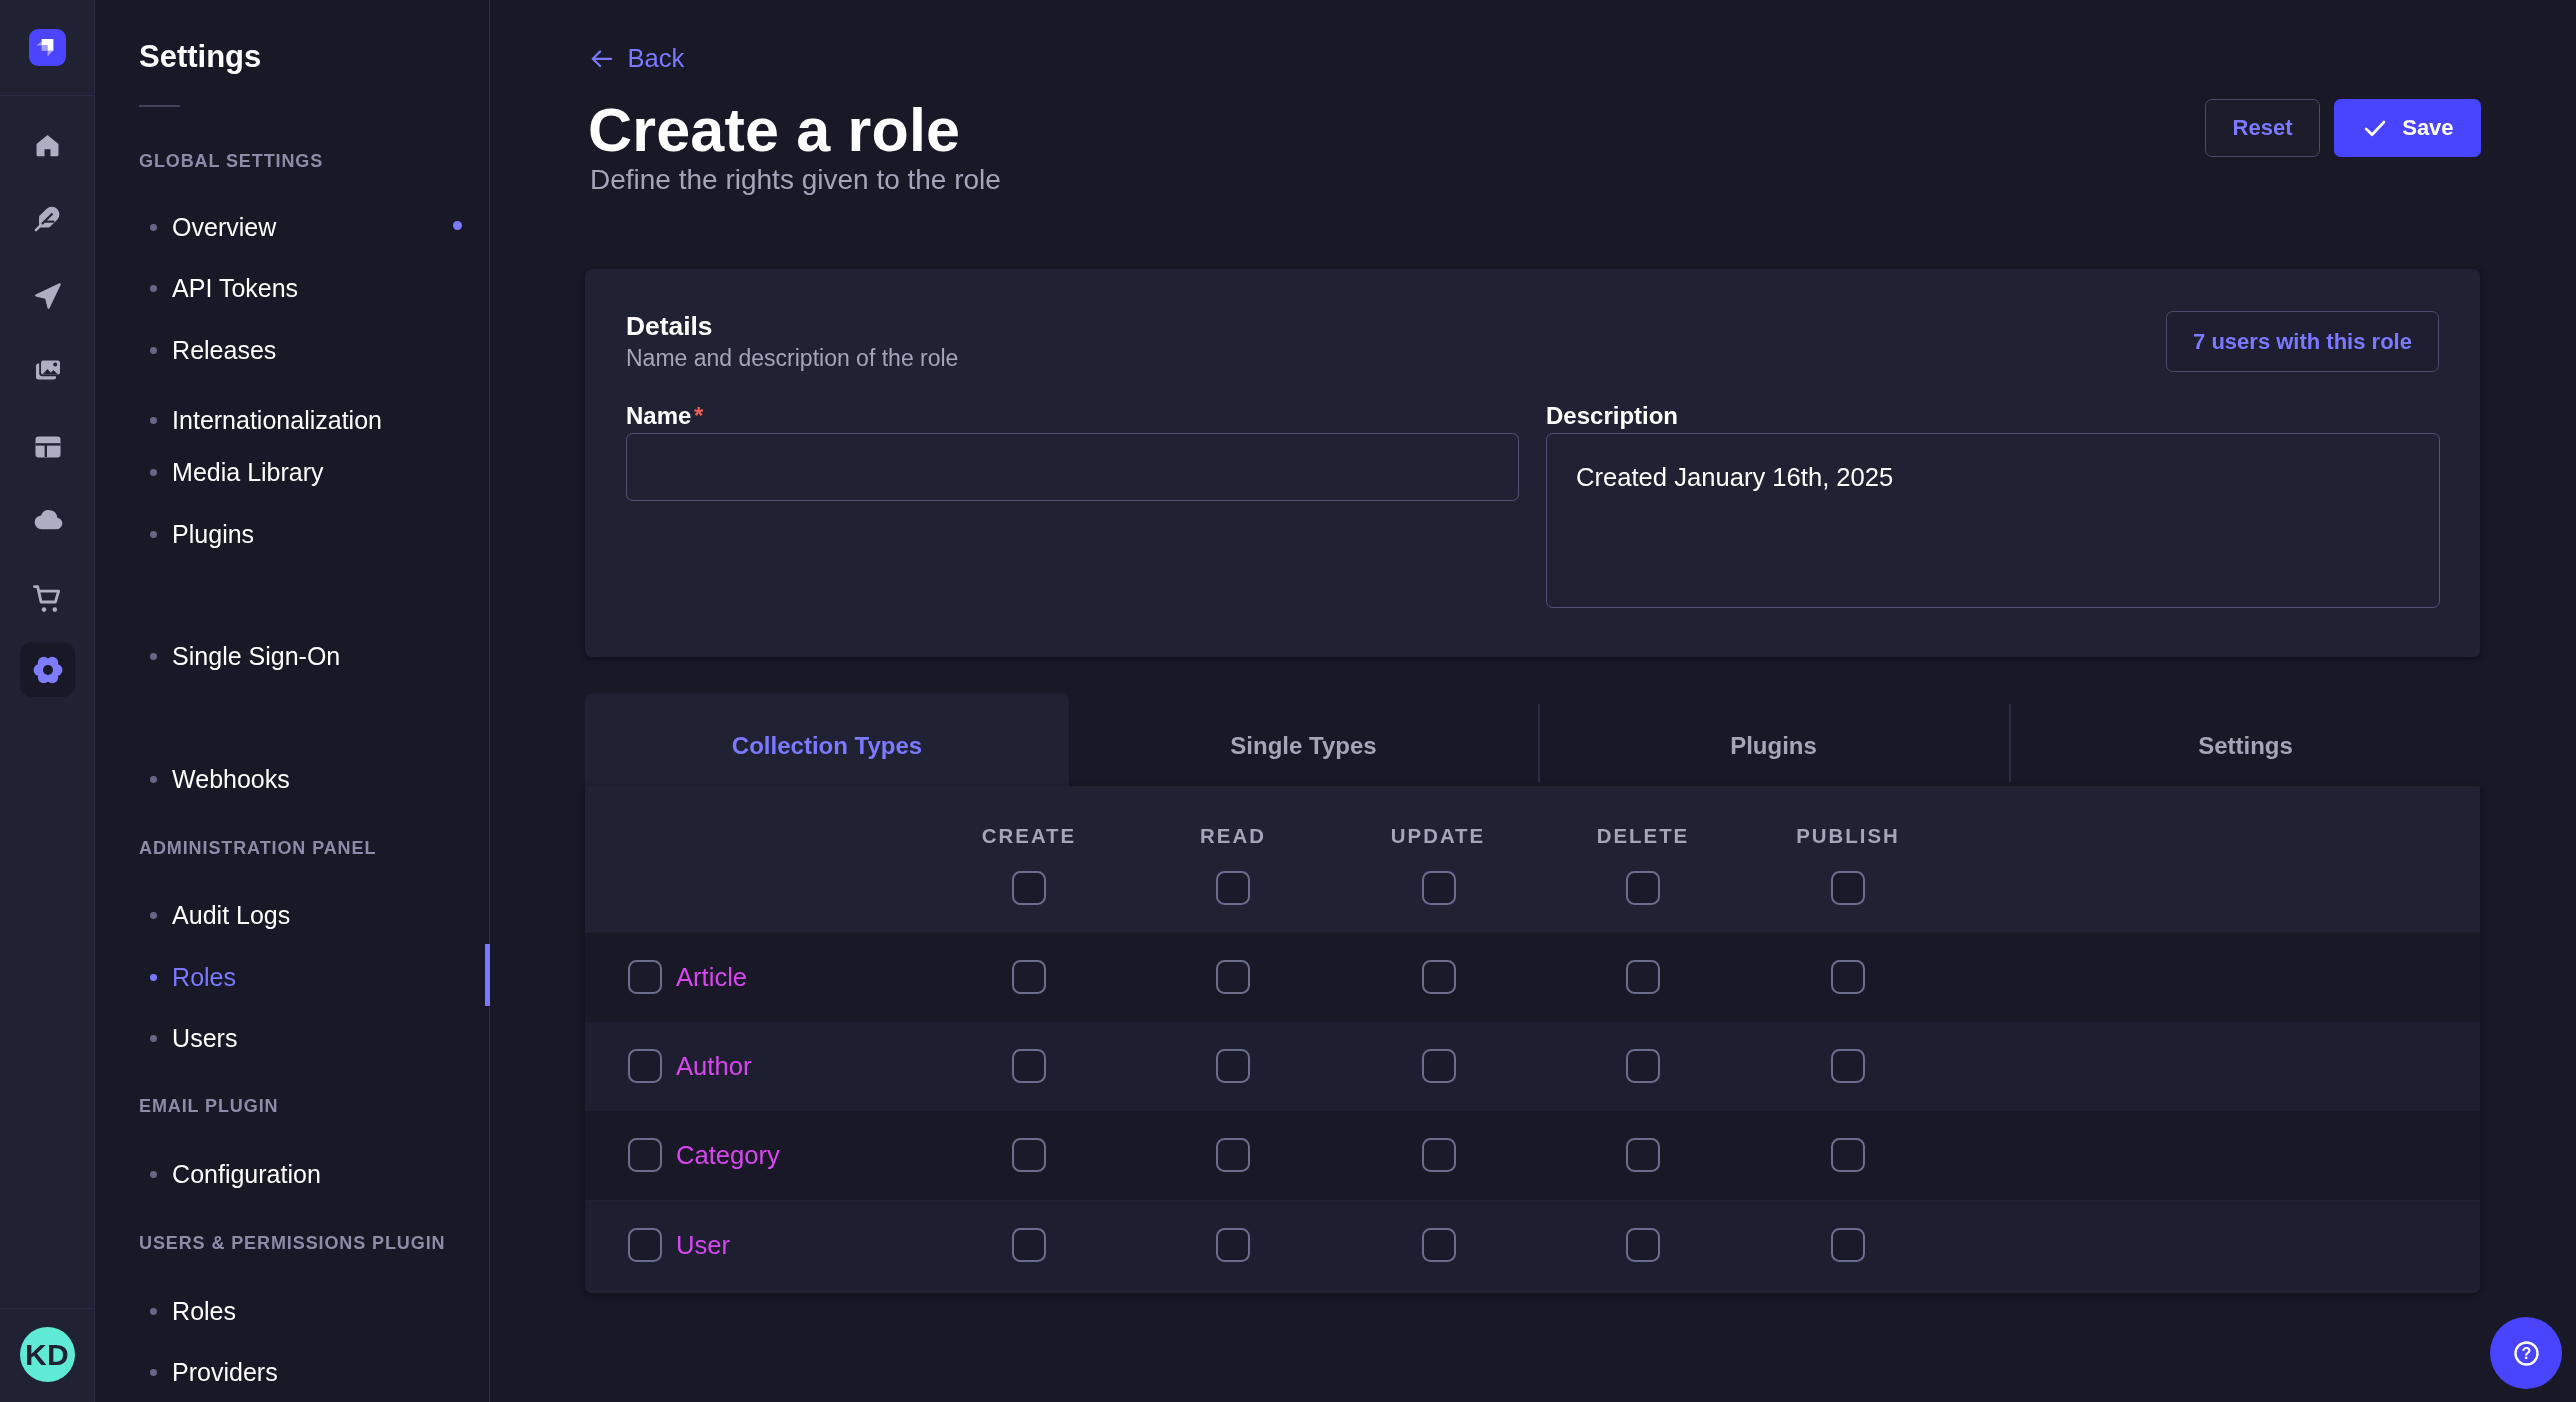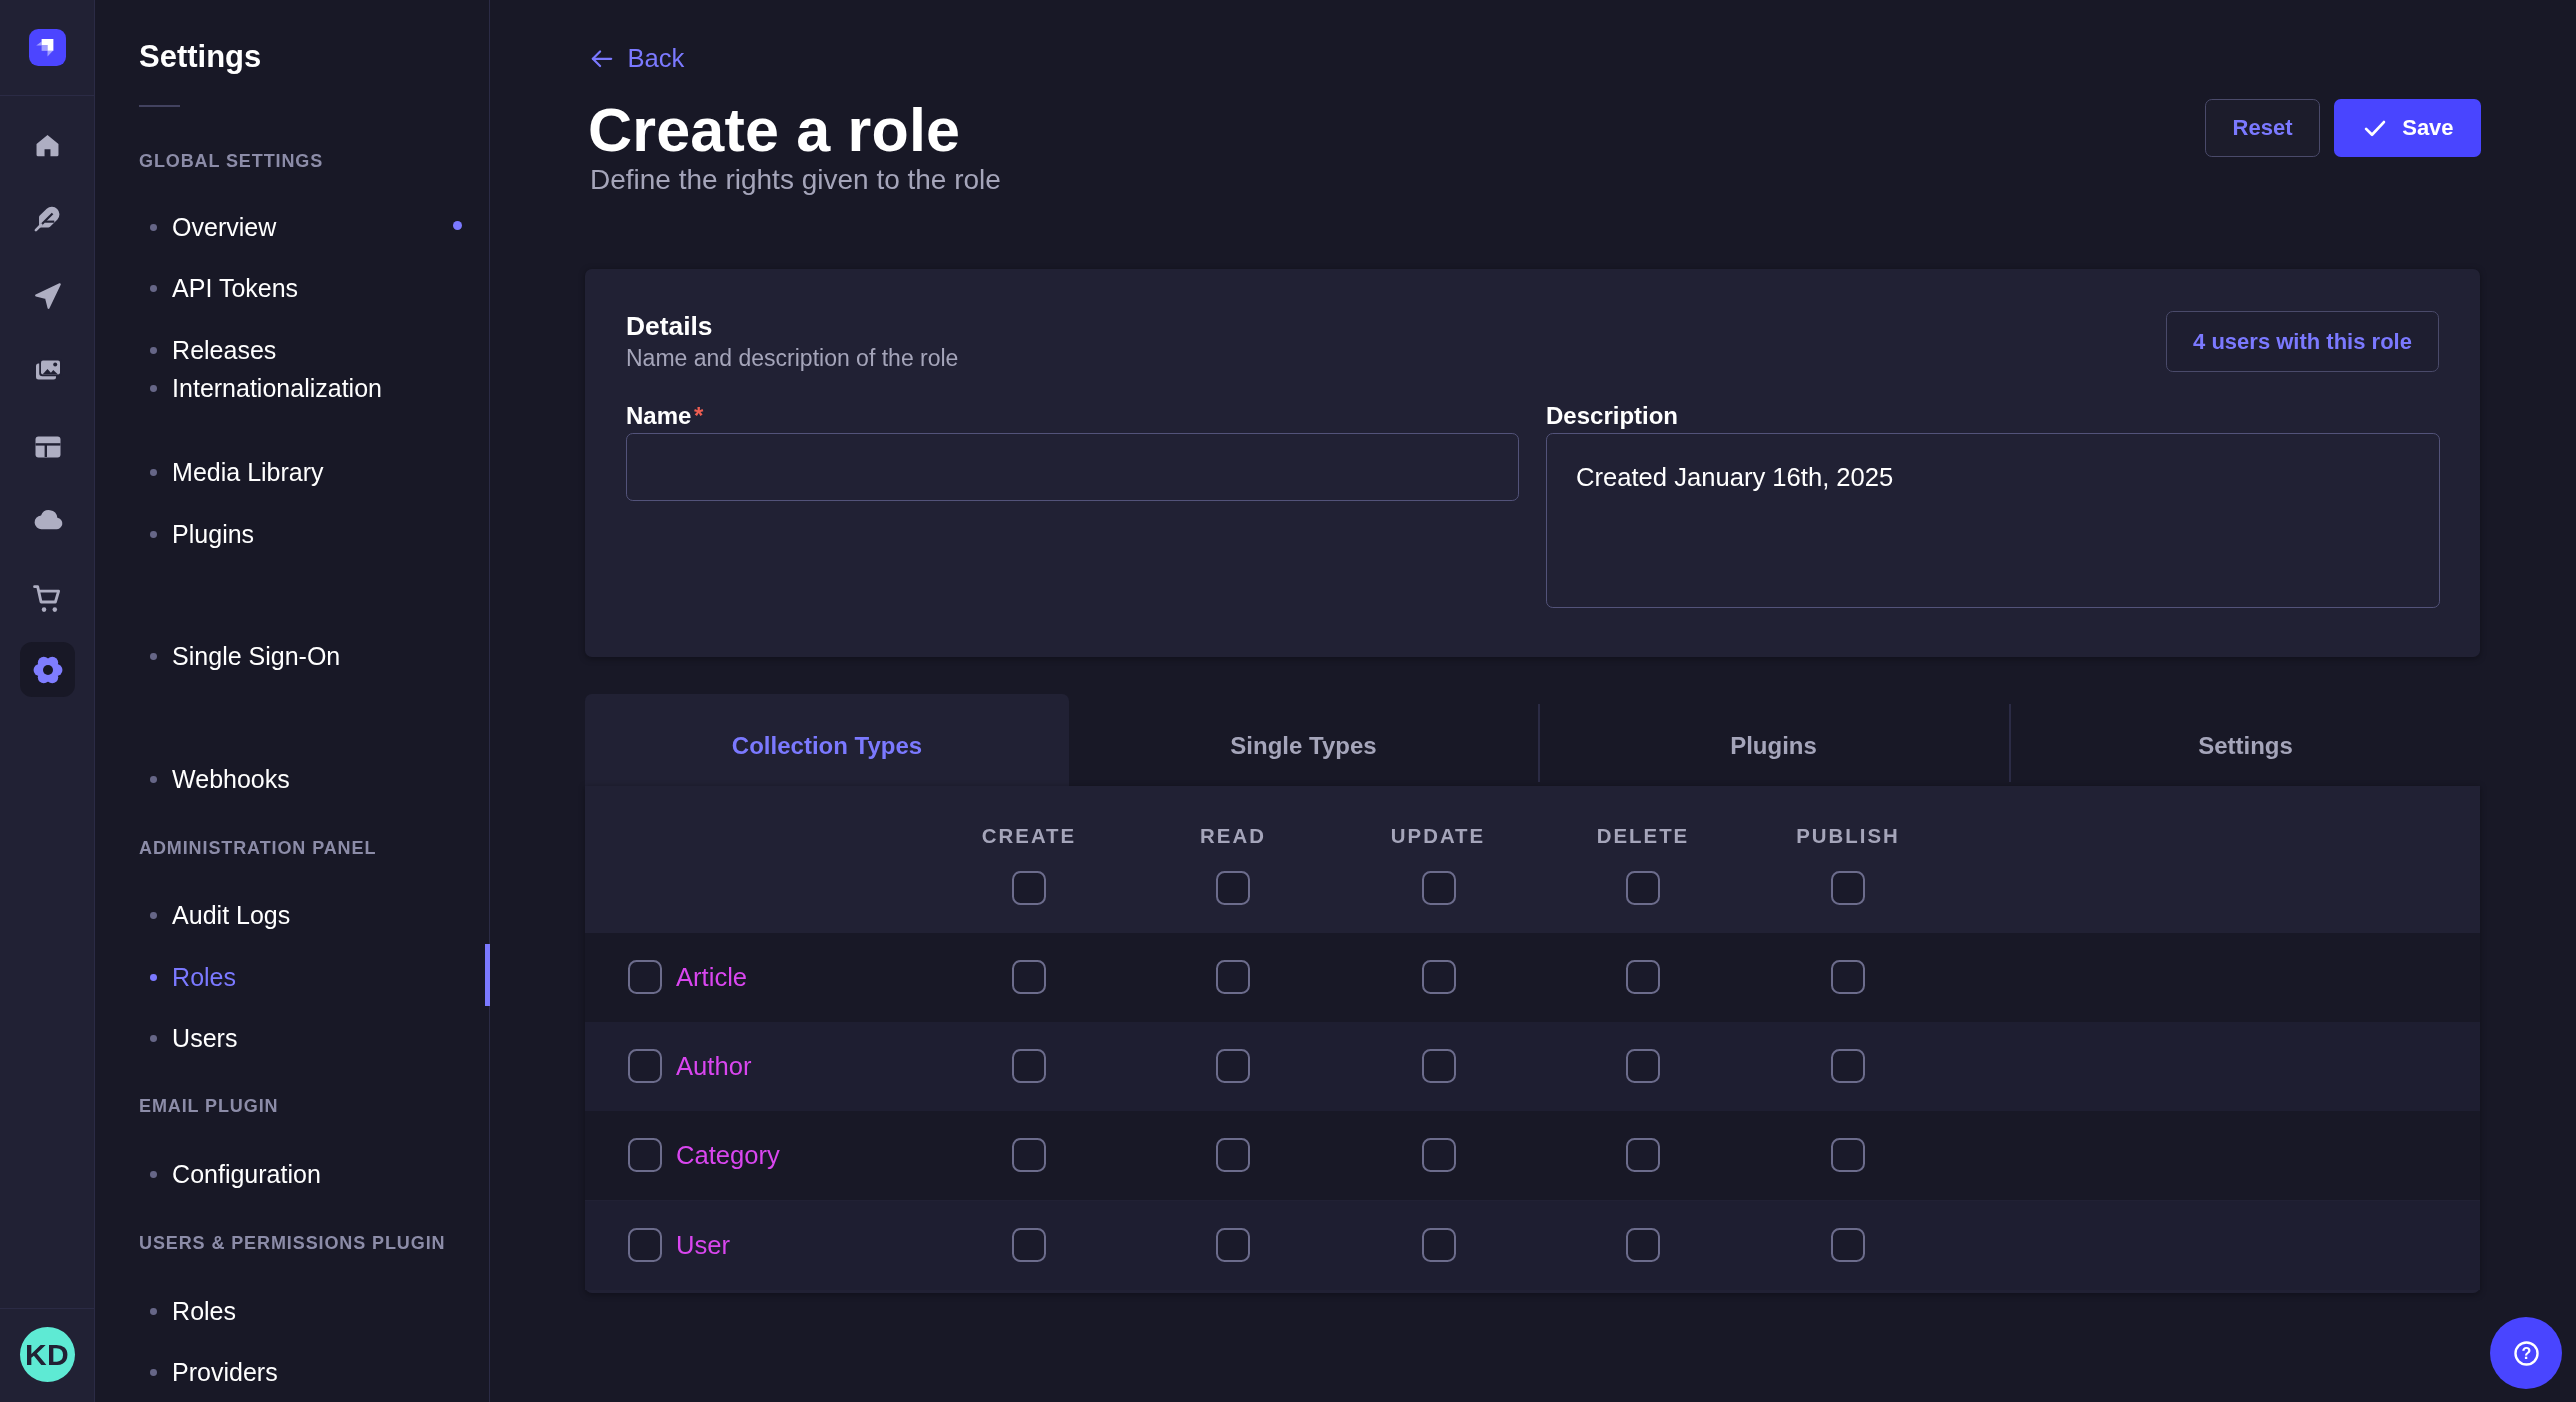--- a/index.html
+++ b/index.html
@@ -176,21 +176,21 @@
       <span>Overview</span>
     </div>
   <div class="nitem" style="top:256px;">
       <span class="b"></span>
       <span>API Tokens</span>
     </div>
   <div class="nitem" style="top:318px;">
       <span class="b"></span>
       <span>Releases</span>
     </div>
-  <div class="nitem" style="top:356px;text-align:center;">
+  <div class="nitem" style="top:388px;text-align:center;">
       <span class="b"></span>
       <span>Internationalization</span>
     </div>
   <div class="nitem" style="top:440px;">
       <span class="b"></span>
       <span>Media Library</span>
     </div>
   <div class="nitem" style="top:502px;">
       <span class="b"></span>
       <span>Plugins</span>
@@ -249,21 +249,21 @@
 <div class="btn" id="bsave">
   <svg width="28" height="28" viewBox="0 0 33 33">
       <path d="M6 17.5 l7 7 L27 9.5" fill="none" stroke="#fff" stroke-width="3.2" stroke-linecap="round" stroke-linejoin="round"></path>
     </svg>
   <span>Save</span>
 </div>
 
 <div id="card">
   <h2>Details</h2>
   <div class="sub">Name and description of the role</div>
-  <div id="userschip">4 users with this role</div>
+  <div id="userschip">7 users with this role</div>
   <div class="flabel" style="left:41px;">Name<span class="req">*</span></div>
   <div class="flabel" style="left:961px;">Description</div>
   <div id="nameinput"></div>
   <div id="descarea">Created January 16th, 2025</div>
 </div>
 
 <div class="tab" id="tab1">Collection Types</div>
 <div class="tab" id="tab2">Single Types</div>
 <div class="tab" id="tab3">Plugins</div>
 <div class="tab" id="tab4">Settings</div>

